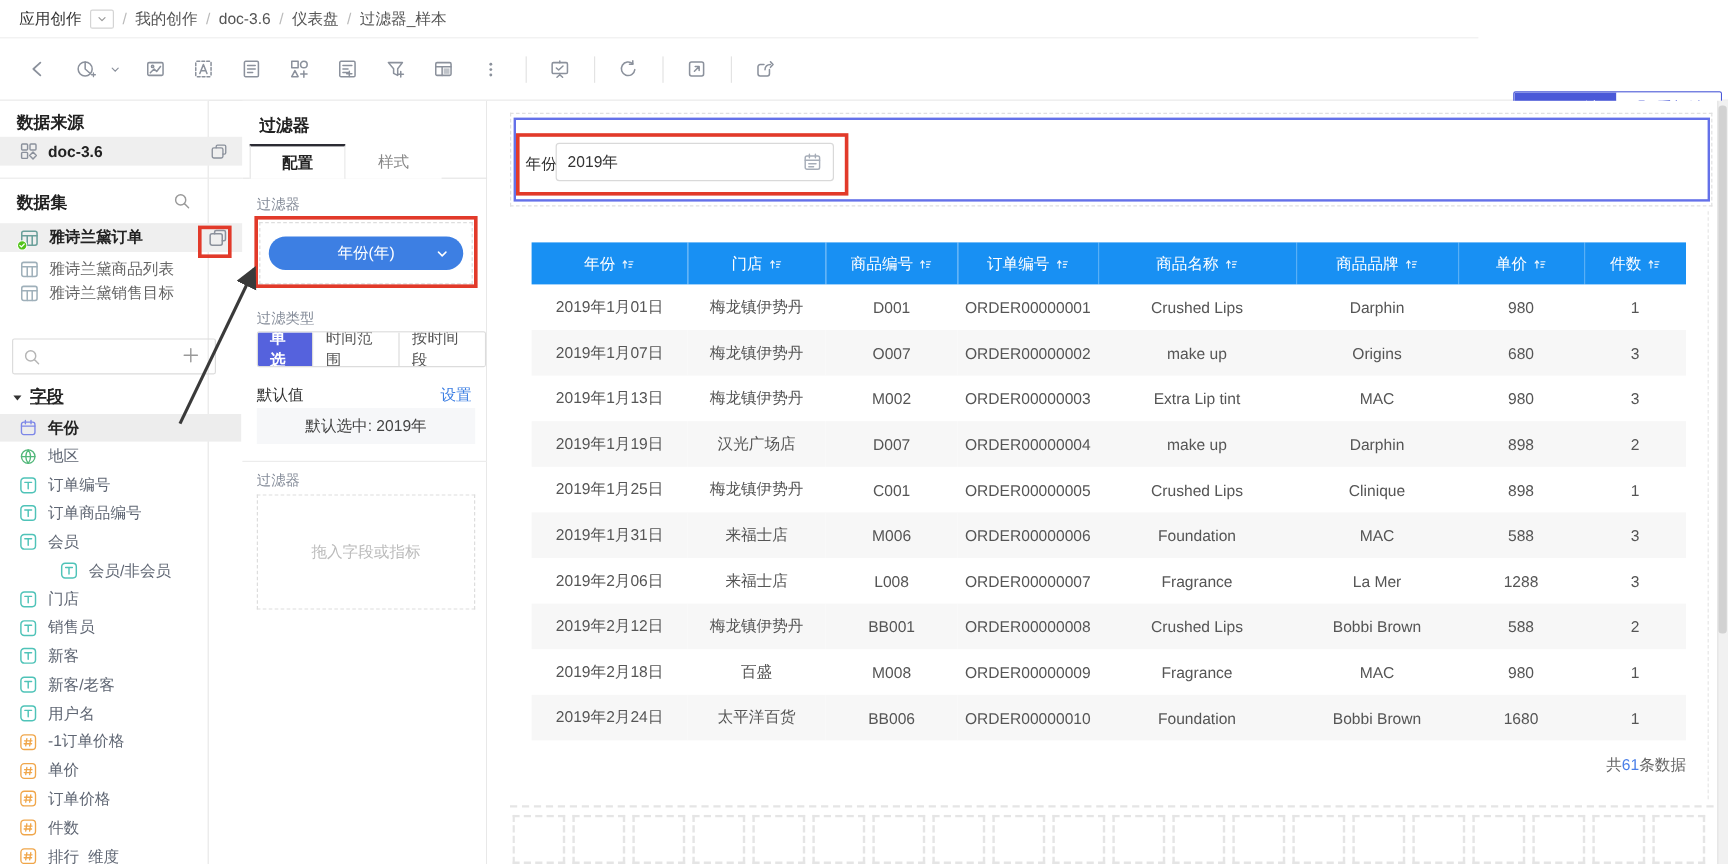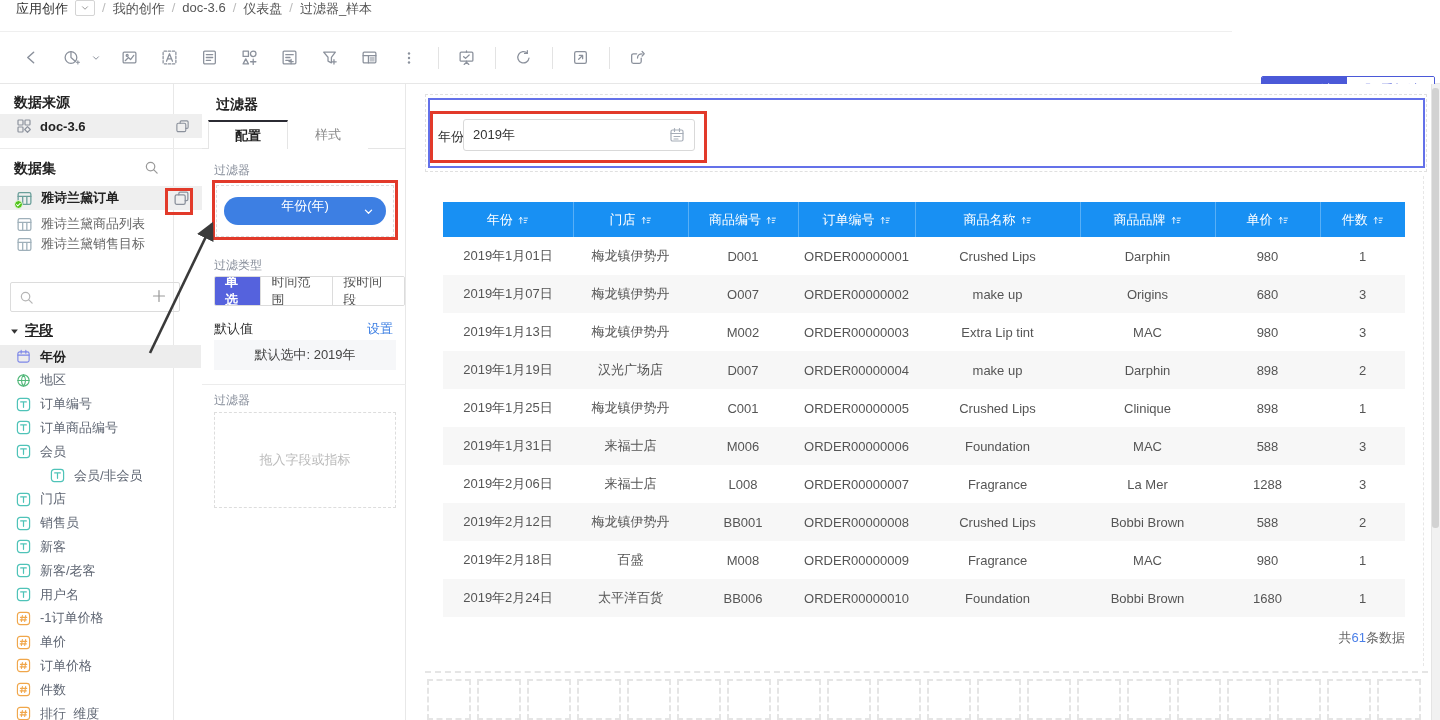--- a/index.html
+++ b/index.html
@@ -3,21 +3,21 @@
 <meta charset="utf-8">
 <style>
   * { margin:0; padding:0; box-sizing:border-box; }
   html,body { width:1440px; height:720px; overflow:hidden; }
   body { font-family:"Liberation Sans","DejaVu Sans",sans-serif; background:#fff; }
   #app { position:relative; width:1440px; height:720px; background:#fff; overflow:hidden; }
   svg { display:block; }
 
   
   .crumbbar { position:absolute; left:0; top:0; width:1232px; height:32px;
-    display:flex; padding-left:16px; gap:7px;
+    display:flex; align-items:center; padding-left:16px; gap:7px;
     border-bottom:1px solid #efefef; font-size:13px; color:#444; }
   .crumb-app { color:#333; }
   .crumb-dd { width:20px; height:16px; border:1px solid #d4d4d4; border-radius:2px;
     display:flex; align-items:center; justify-content:center; color:#999; }
   .crumb-sep { color:#bbb; }
   .crumb-item { color:#555; }
 
   
   .toolbar { position:absolute; left:0; top:32px; width:1440px; height:52px;
     border-bottom:1px solid #e7e7e7; display:flex; align-items:center; padding-left:16px; }
@@ -60,21 +60,21 @@
   .tabs { position:absolute; left:0; top:36px; width:204px; height:29px;
     border-bottom:1px solid #e5e5e5; display:flex; padding-left:6px; }
   .tab { width:80px; height:29px; display:flex; align-items:center; justify-content:center;
     font-size:13px; color:#888; cursor:pointer; background:#fff; }
   .tab.active { color:#222; font-weight:bold; border:1px solid #e5e5e5; border-bottom:none;
     border-top:2px solid #2b2b33; }
   .pn-label { position:absolute; left:12px; font-size:12px; color:#858c99; }
   .pill-zone { position:absolute; left:14px; top:101px; width:178px; height:52px;
     border:1px dashed #ddd; display:flex; align-items:center; justify-content:center; }
   .pill { width:162px; height:28px; background:#3d7fe3; border-radius:14px; color:#fff;
-    font-size:13px; display:flex; justify-content:center;
+    font-size:13px; display:flex; align-items:center; justify-content:center;
     position:relative; cursor:pointer; }
   .pill .chev { position:absolute; right:12px; top:9px; }
   .typegrp { position:absolute; left:12px; top:192px; height:30px; display:flex;
     border:1px solid #dcdcdc; border-radius:2px; overflow:hidden; font-size:13px; }
   .type-btn { padding:0 10px; display:flex; align-items:center; color:#555;
     background:#fff; cursor:pointer; border-left:1px solid #dcdcdc; }
   .type-btn:first-child { border-left:none; }
   .type-btn.active { background:#5562dd; color:#fff; font-weight:bold; }
   .defrow-label { position:absolute; left:12px; top:236px; font-size:13px; color:#333; }
   .defrow-set { position:absolute; right:12px; top:236px; font-size:13px; color:#3d7fe3; cursor:pointer; }

